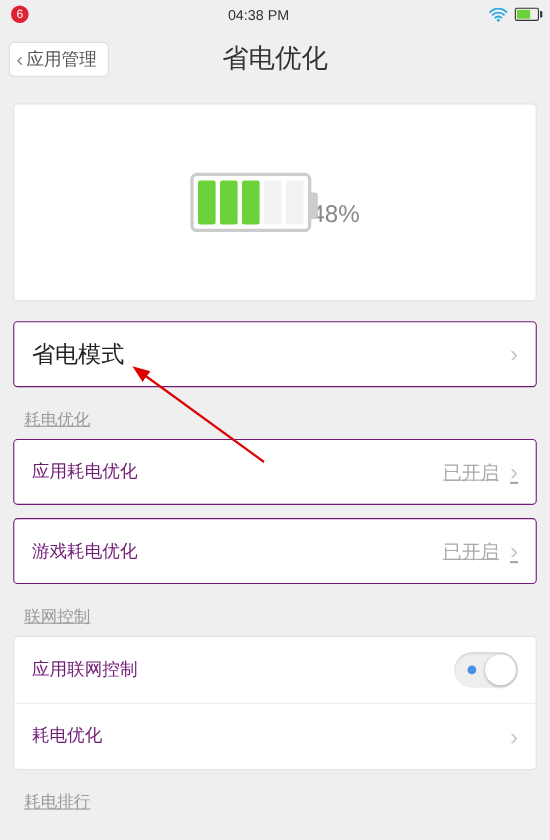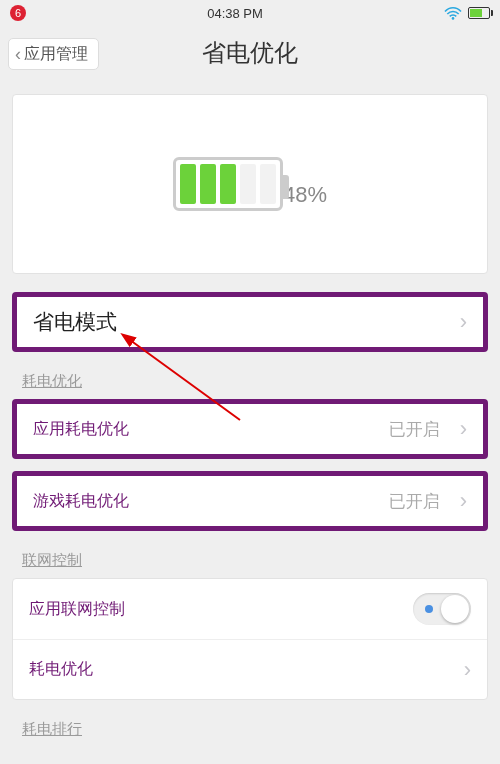--- a/index.html
+++ b/index.html
@@ -25,26 +25,26 @@
   .card { background:#fff; border:1px solid #e2e2e2; border-radius:4px; margin:14px 12px 0; }
   .batt-card { height:180px; display:flex; flex-direction:row; align-items:center; justify-content:center; }
   .big-batt { width:110px; height:54px; border:3px solid #ccc; border-radius:6px; position:relative; background:#fff; }
   .big-batt::after{ content:""; position:absolute; right:-9px; top:15px; width:7px; height:24px; background:#ccc; border-radius:0 3px 3px 0; }
   .big-batt-inner{ position:absolute; inset:4px; display:flex; gap:4px; }
   .cell{ flex:1; border-radius:2px; }
   .batt-pct{ margin-top:22px; font-size:22px; color:#888; }
 
   
   .section-label{ color:#9a9a9a; font-size:15px; padding:20px 22px 8px;text-decoration:underline; }
-  .row{ background:#fff; border:5px solid #701a75; border-radius:4px; margin:0 12px; padding:0 16px; display:flex; align-items:center; justify-content:space-between; cursor:pointer; }
+  .row{ background:#fff; border:1px solid #701a75; border-radius:4px; margin:0 12px; padding:0 16px; display:flex; align-items:center; justify-content:space-between; cursor:pointer; }
   .row + .row{ margin-top:12px; }
   .row.h56{ height:60px; }
   .row-label-lg{ font-size:21px; color:#222; }
   .row-label{ font-size:16px; color:#701a75; }
-  .row-right{ display:flex; align-items:center; gap:20px; color:#aaa; font-size:17px; }
+  .row-right{ display:flex; align-items:center; gap:10px; color:#aaa; font-size:17px;text-decoration:underline; }
   .chevron-r{ color:#c7c7cc; font-size:22px; }
 
   
   .switch{ width:58px; height:32px; border-radius:16px; background:#eee; position:relative; box-shadow:inset 0 1px 2px rgba(0,0,0,.15);}
   .switch-knob{ position:absolute; right:2px; top:2px; width:28px; height:28px; background:#fff; border-radius:50%; box-shadow:0 1px 3px rgba(0,0,0,.3);}
   .switch-dot{ position:absolute; left:12px; top:12px; width:8px; height:8px; border-radius:50%; background:#4a90e2; }
 
   
   .group{ background:#fff; border:1px solid #e2e2e2; border-radius:4px; margin:0 12px; }
   .grow{ height:60px; padding:0 16px; display:flex; align-items:center; justify-content:space-between; cursor:pointer;text-align:right; }

